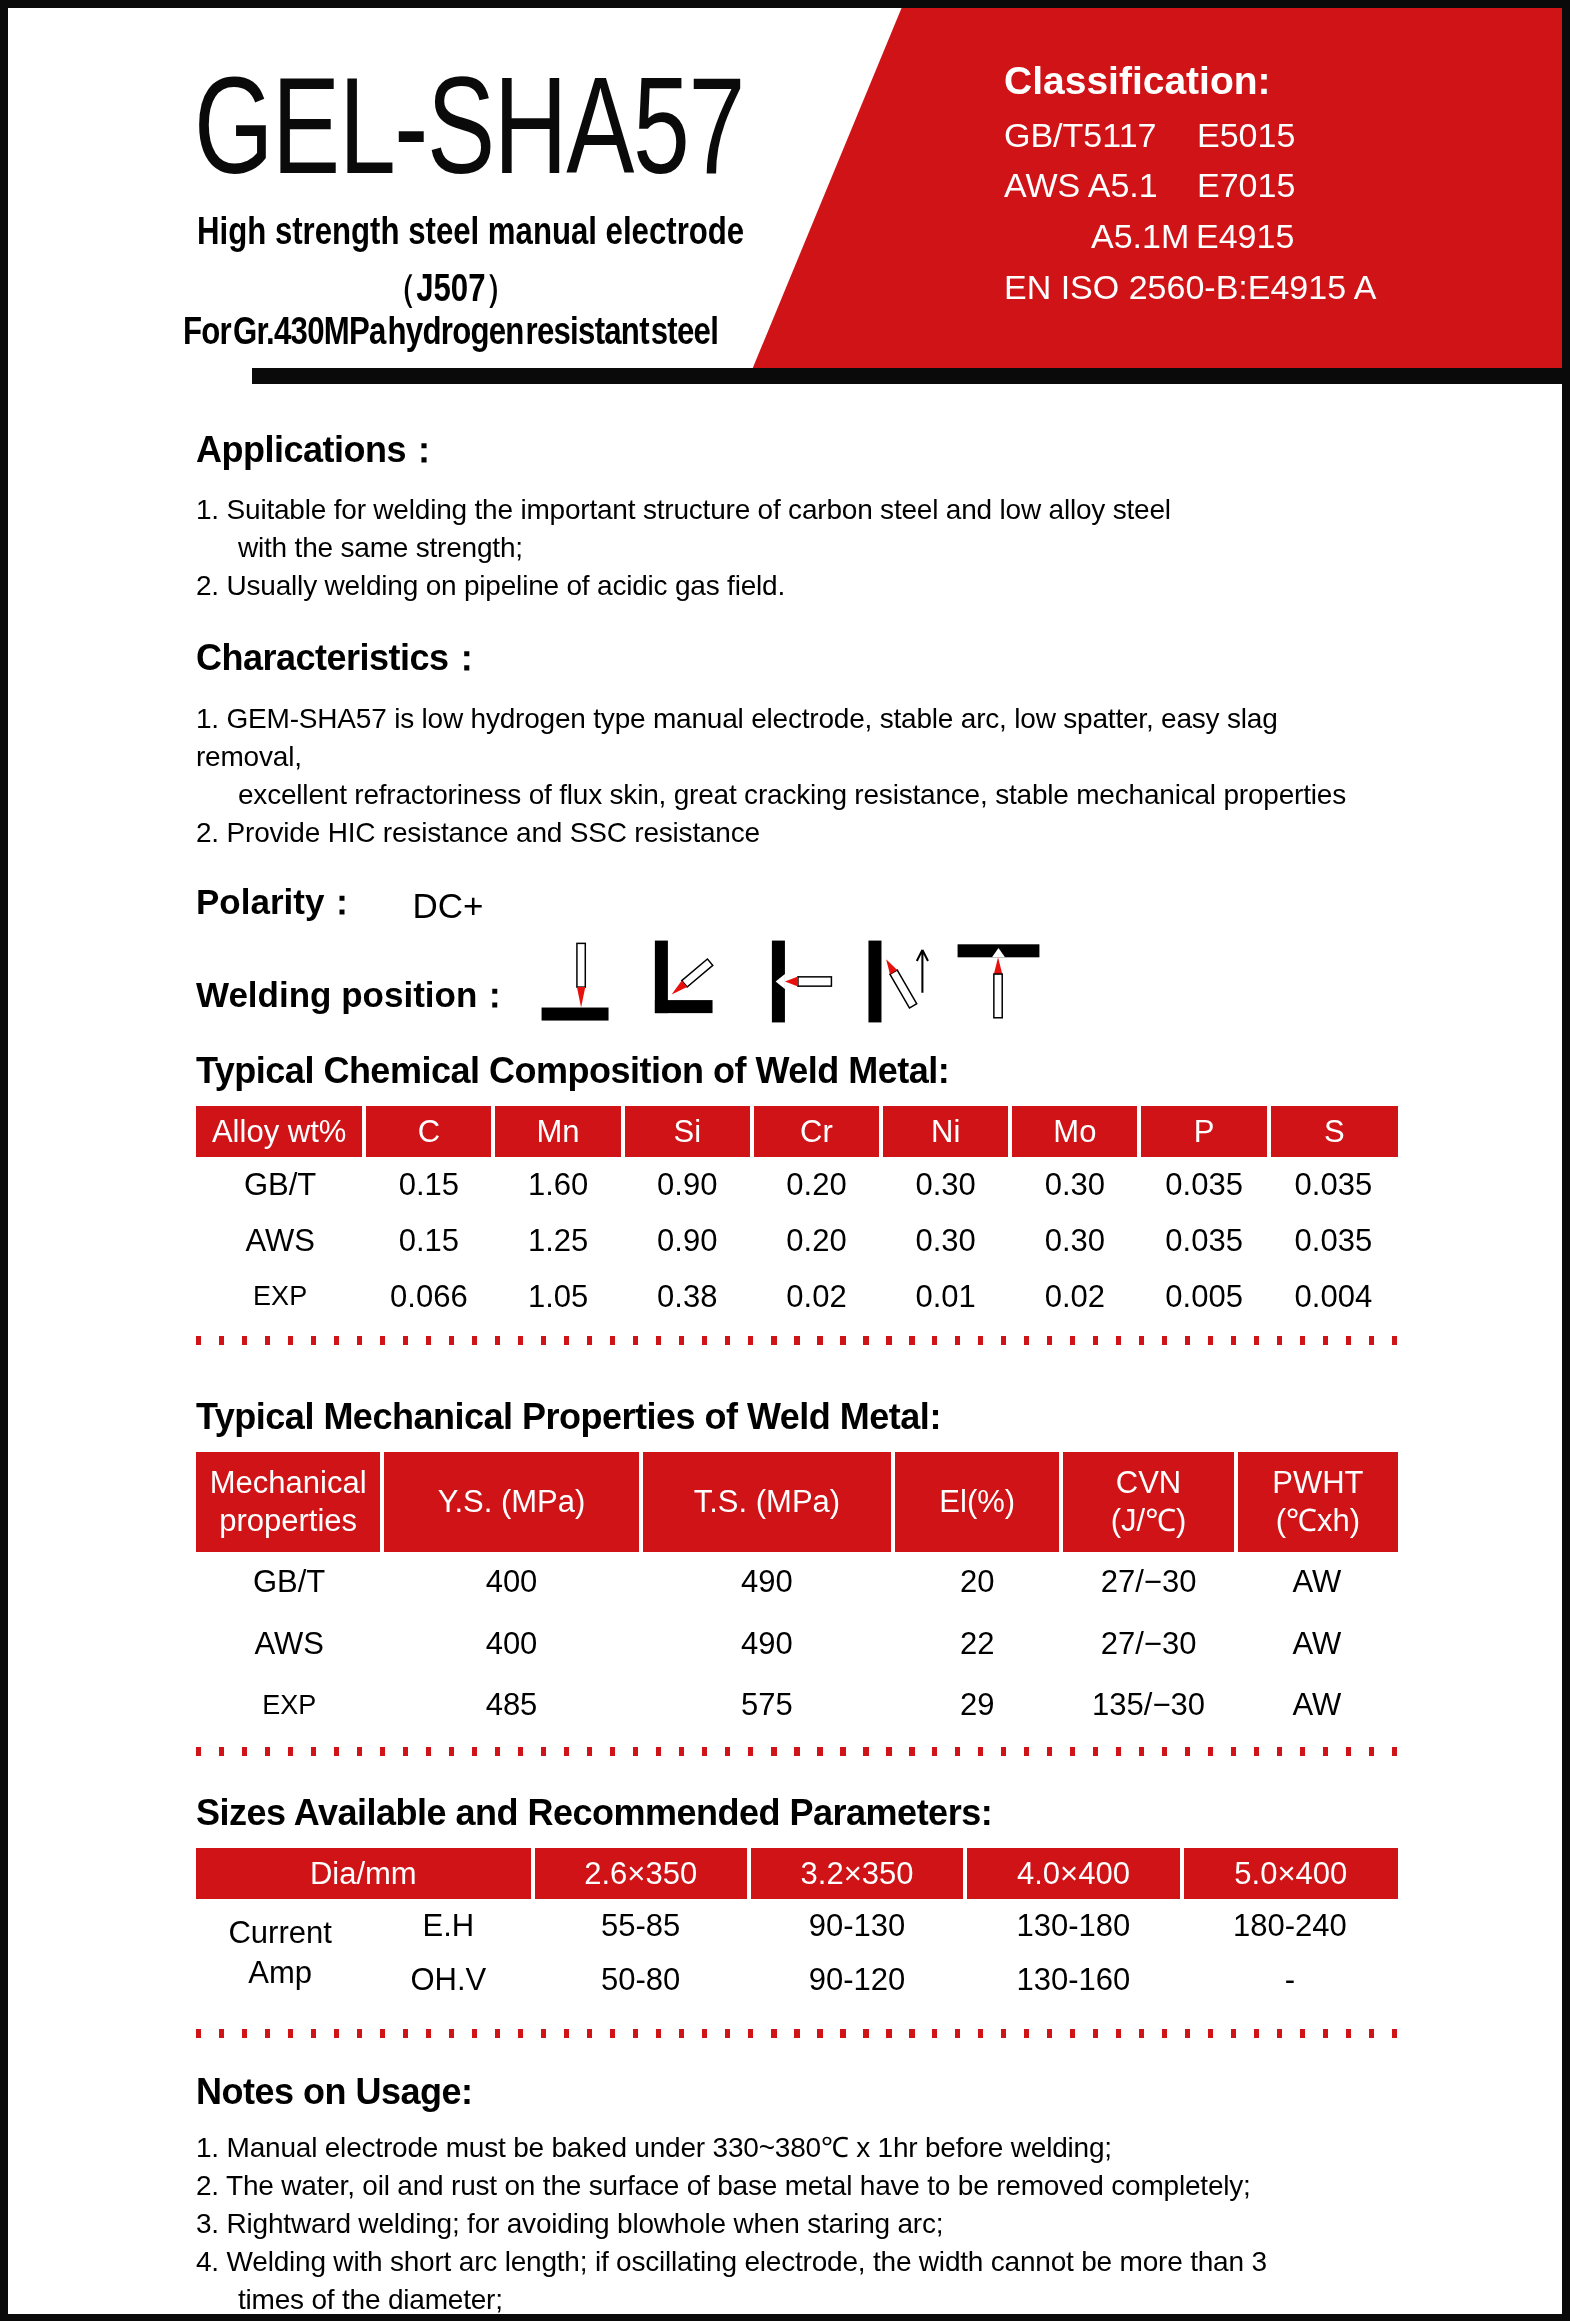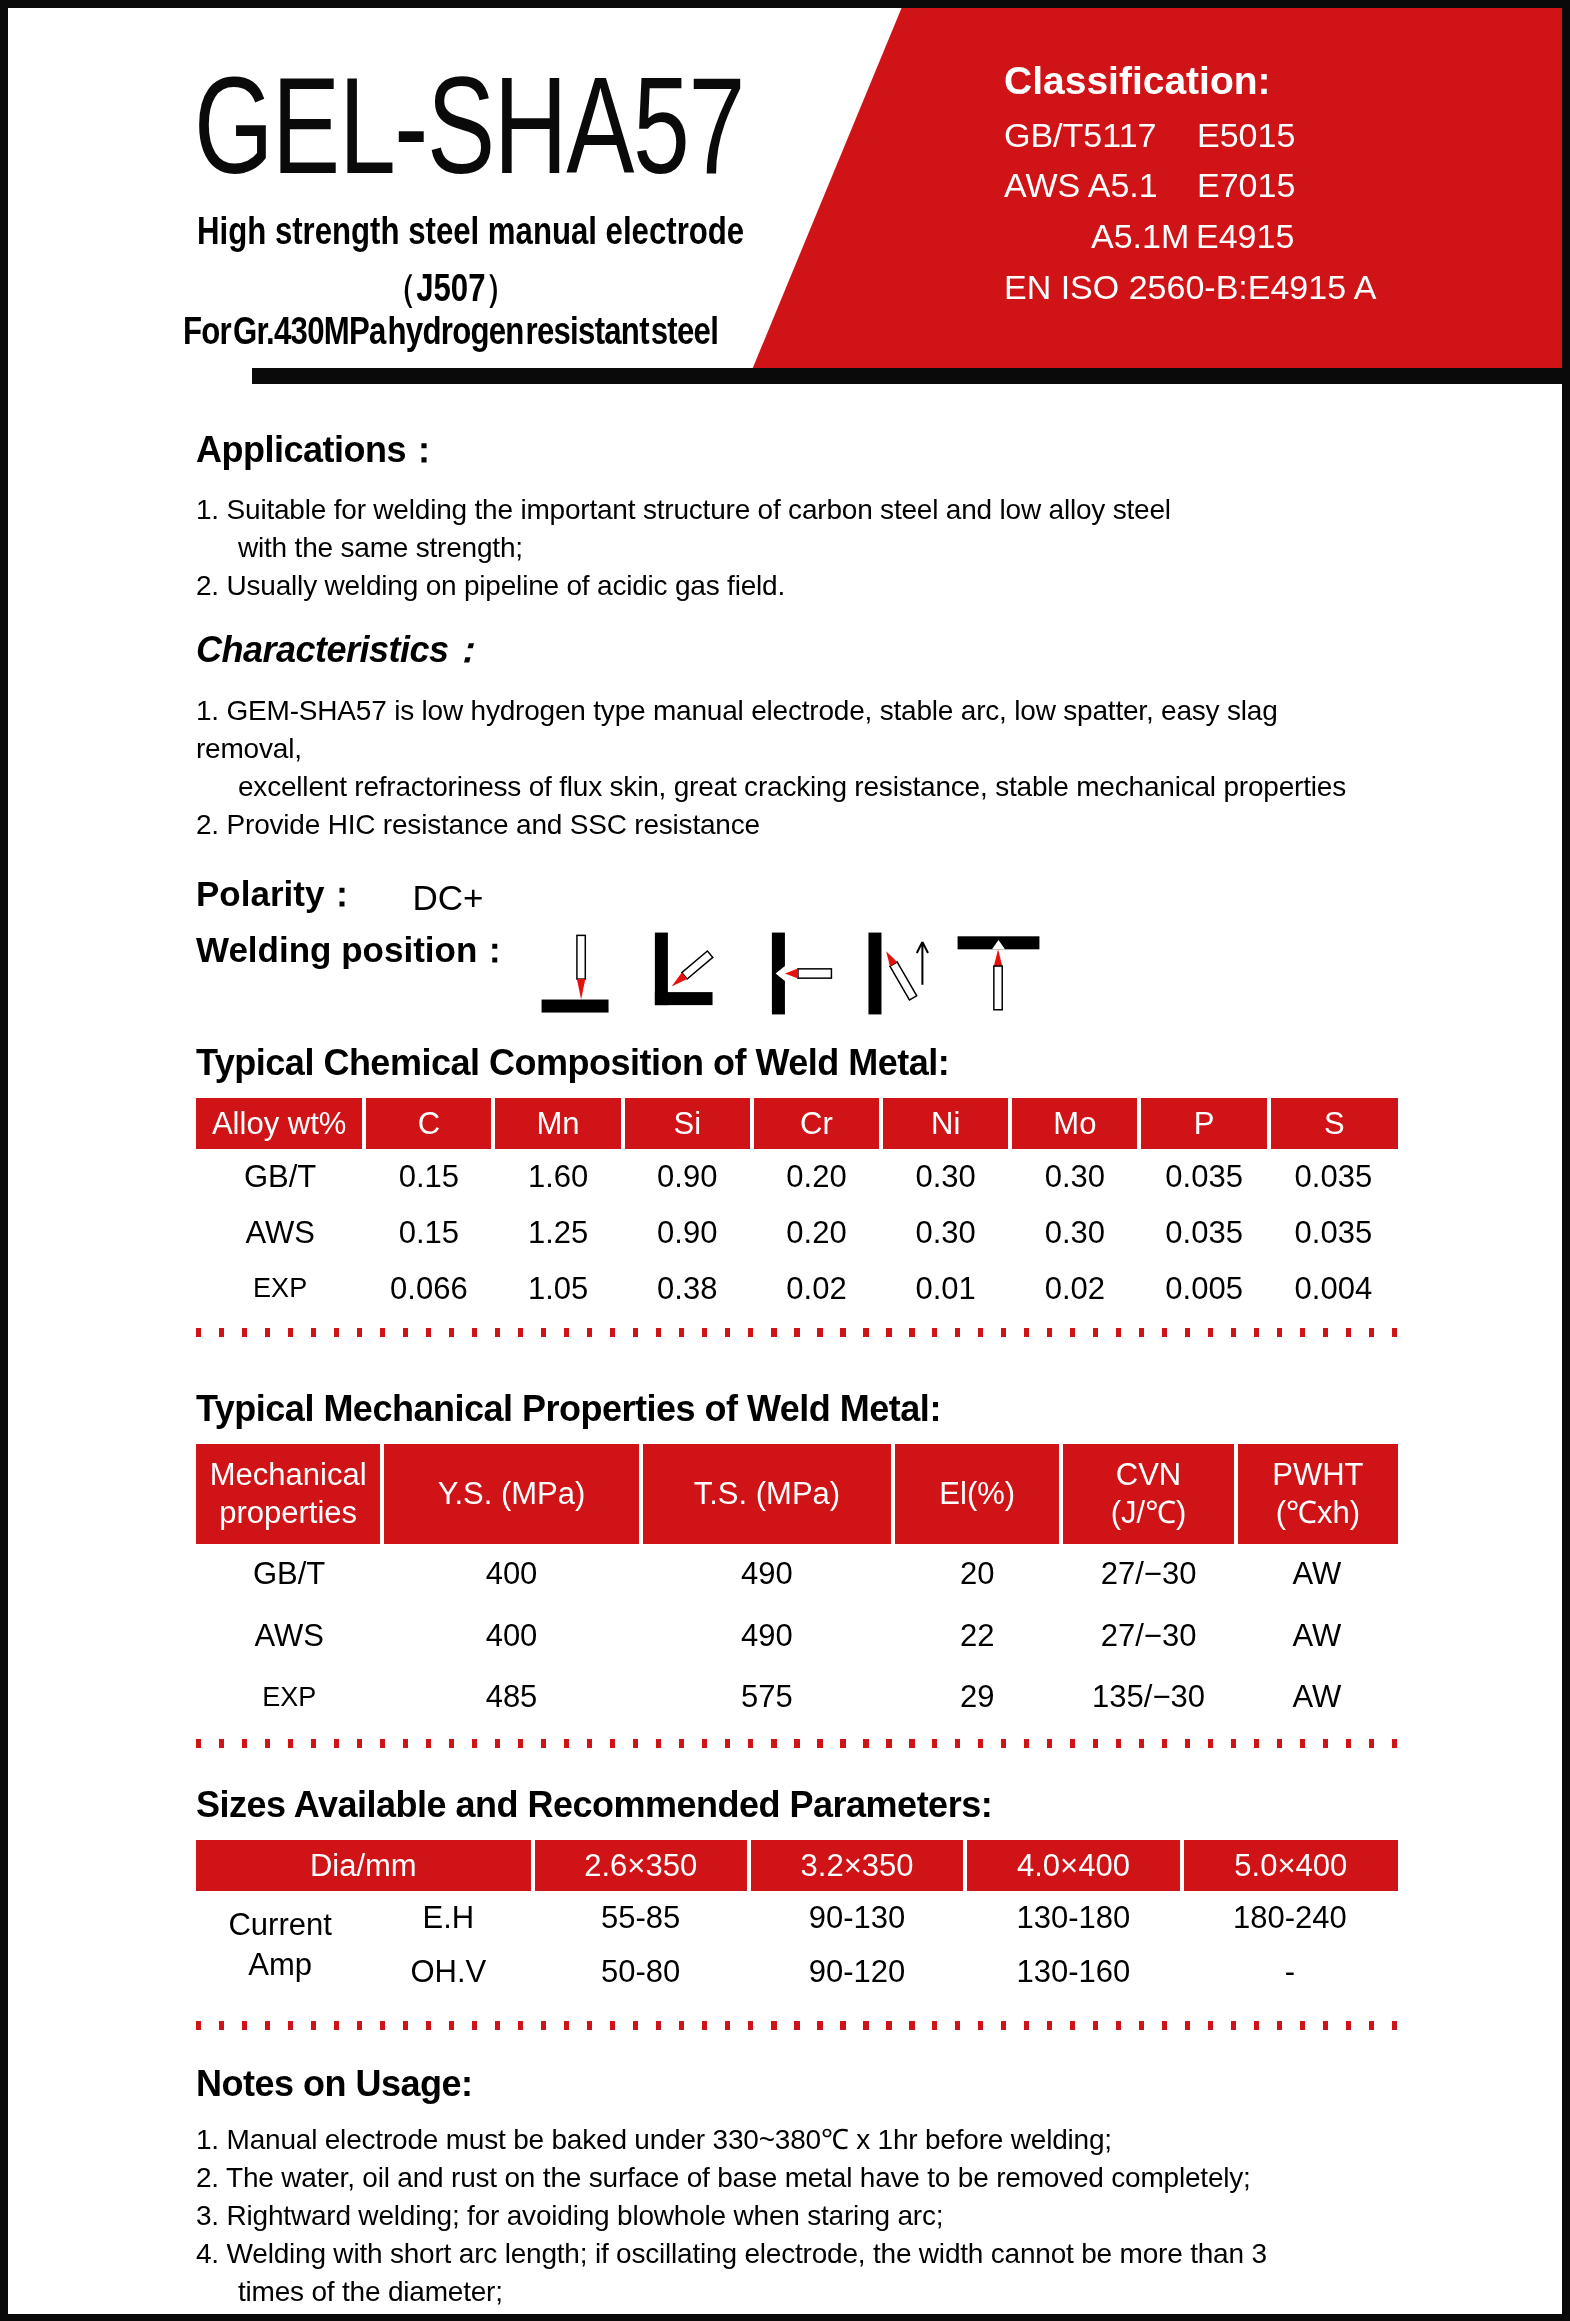--- a/index.html
+++ b/index.html
@@ -49,33 +49,33 @@
   .classification { position: absolute; left: 996px; top: 51px; color: #fff; }
   .cls-title { font-size: 39px; font-weight: bold; margin-bottom: 12.7px; }
   .cls-row { display: flex; font-size: 34px; margin-bottom: 11.8px; white-space: nowrap; }
   .cls-label { width: 193px; }
   .cls-row.indent { padding-left: 87px; }
   .cls-row.indent .cls-label { width: 105px; }
   
   .main { padding: 0 173px 0 188px; }
   h2.sec { font-size: 36px; font-weight: bold; letter-spacing: -0.5px; }
   .h-app { margin-top: 42px; }
-  .h-char { margin-top: 21px; font-style: italic; }
+  .h-char { margin-top: 29px; }
   .h-chem { margin-top: 22px; }
   .h-mech { margin-top: 51px; }
   .h-size { margin-top: 36px; }
   .h-note { margin-top: 33px; }
   .body-lines { margin-top: 16.4px; }
   .body-line { font-size: 28px; line-height: 38px; letter-spacing: -0.2px; }
   .body-line.indent { padding-left: 42px; }
   
   .polarity-row { margin-top: 27px; display: flex; align-items: flex-end; }
   .pol-label { font-size: 35px; font-weight: bold; }
   .pol-value { font-size: 35px; margin-left: 53px; }
-  .welding-row { margin-top: 9px; display: flex; align-items: flex-start; }
+  .welding-row { margin-top: 9px; display: flex; align-items: flex-end; }
   .weld-label { font-size: 35px; font-weight: bold; padding-bottom: 9px; }
   .weld-icons { display: flex; align-items: flex-end; margin-left: 23.6px; }
   .weld-icons .icon { width: 93px; height: 93px; margin-right: 11px; }
   
   table.dt { border-collapse: collapse; width: 1202px; table-layout: fixed; margin-top: 14.5px; }
   table.dt th {
     background: #d01317; color: #fff; font-weight: 400;
     font-size: 31px; text-align: center; padding: 6.4px 0;
     border-left: 4.5px solid #fff; white-space: pre-line; line-height: 1.22;
   }

